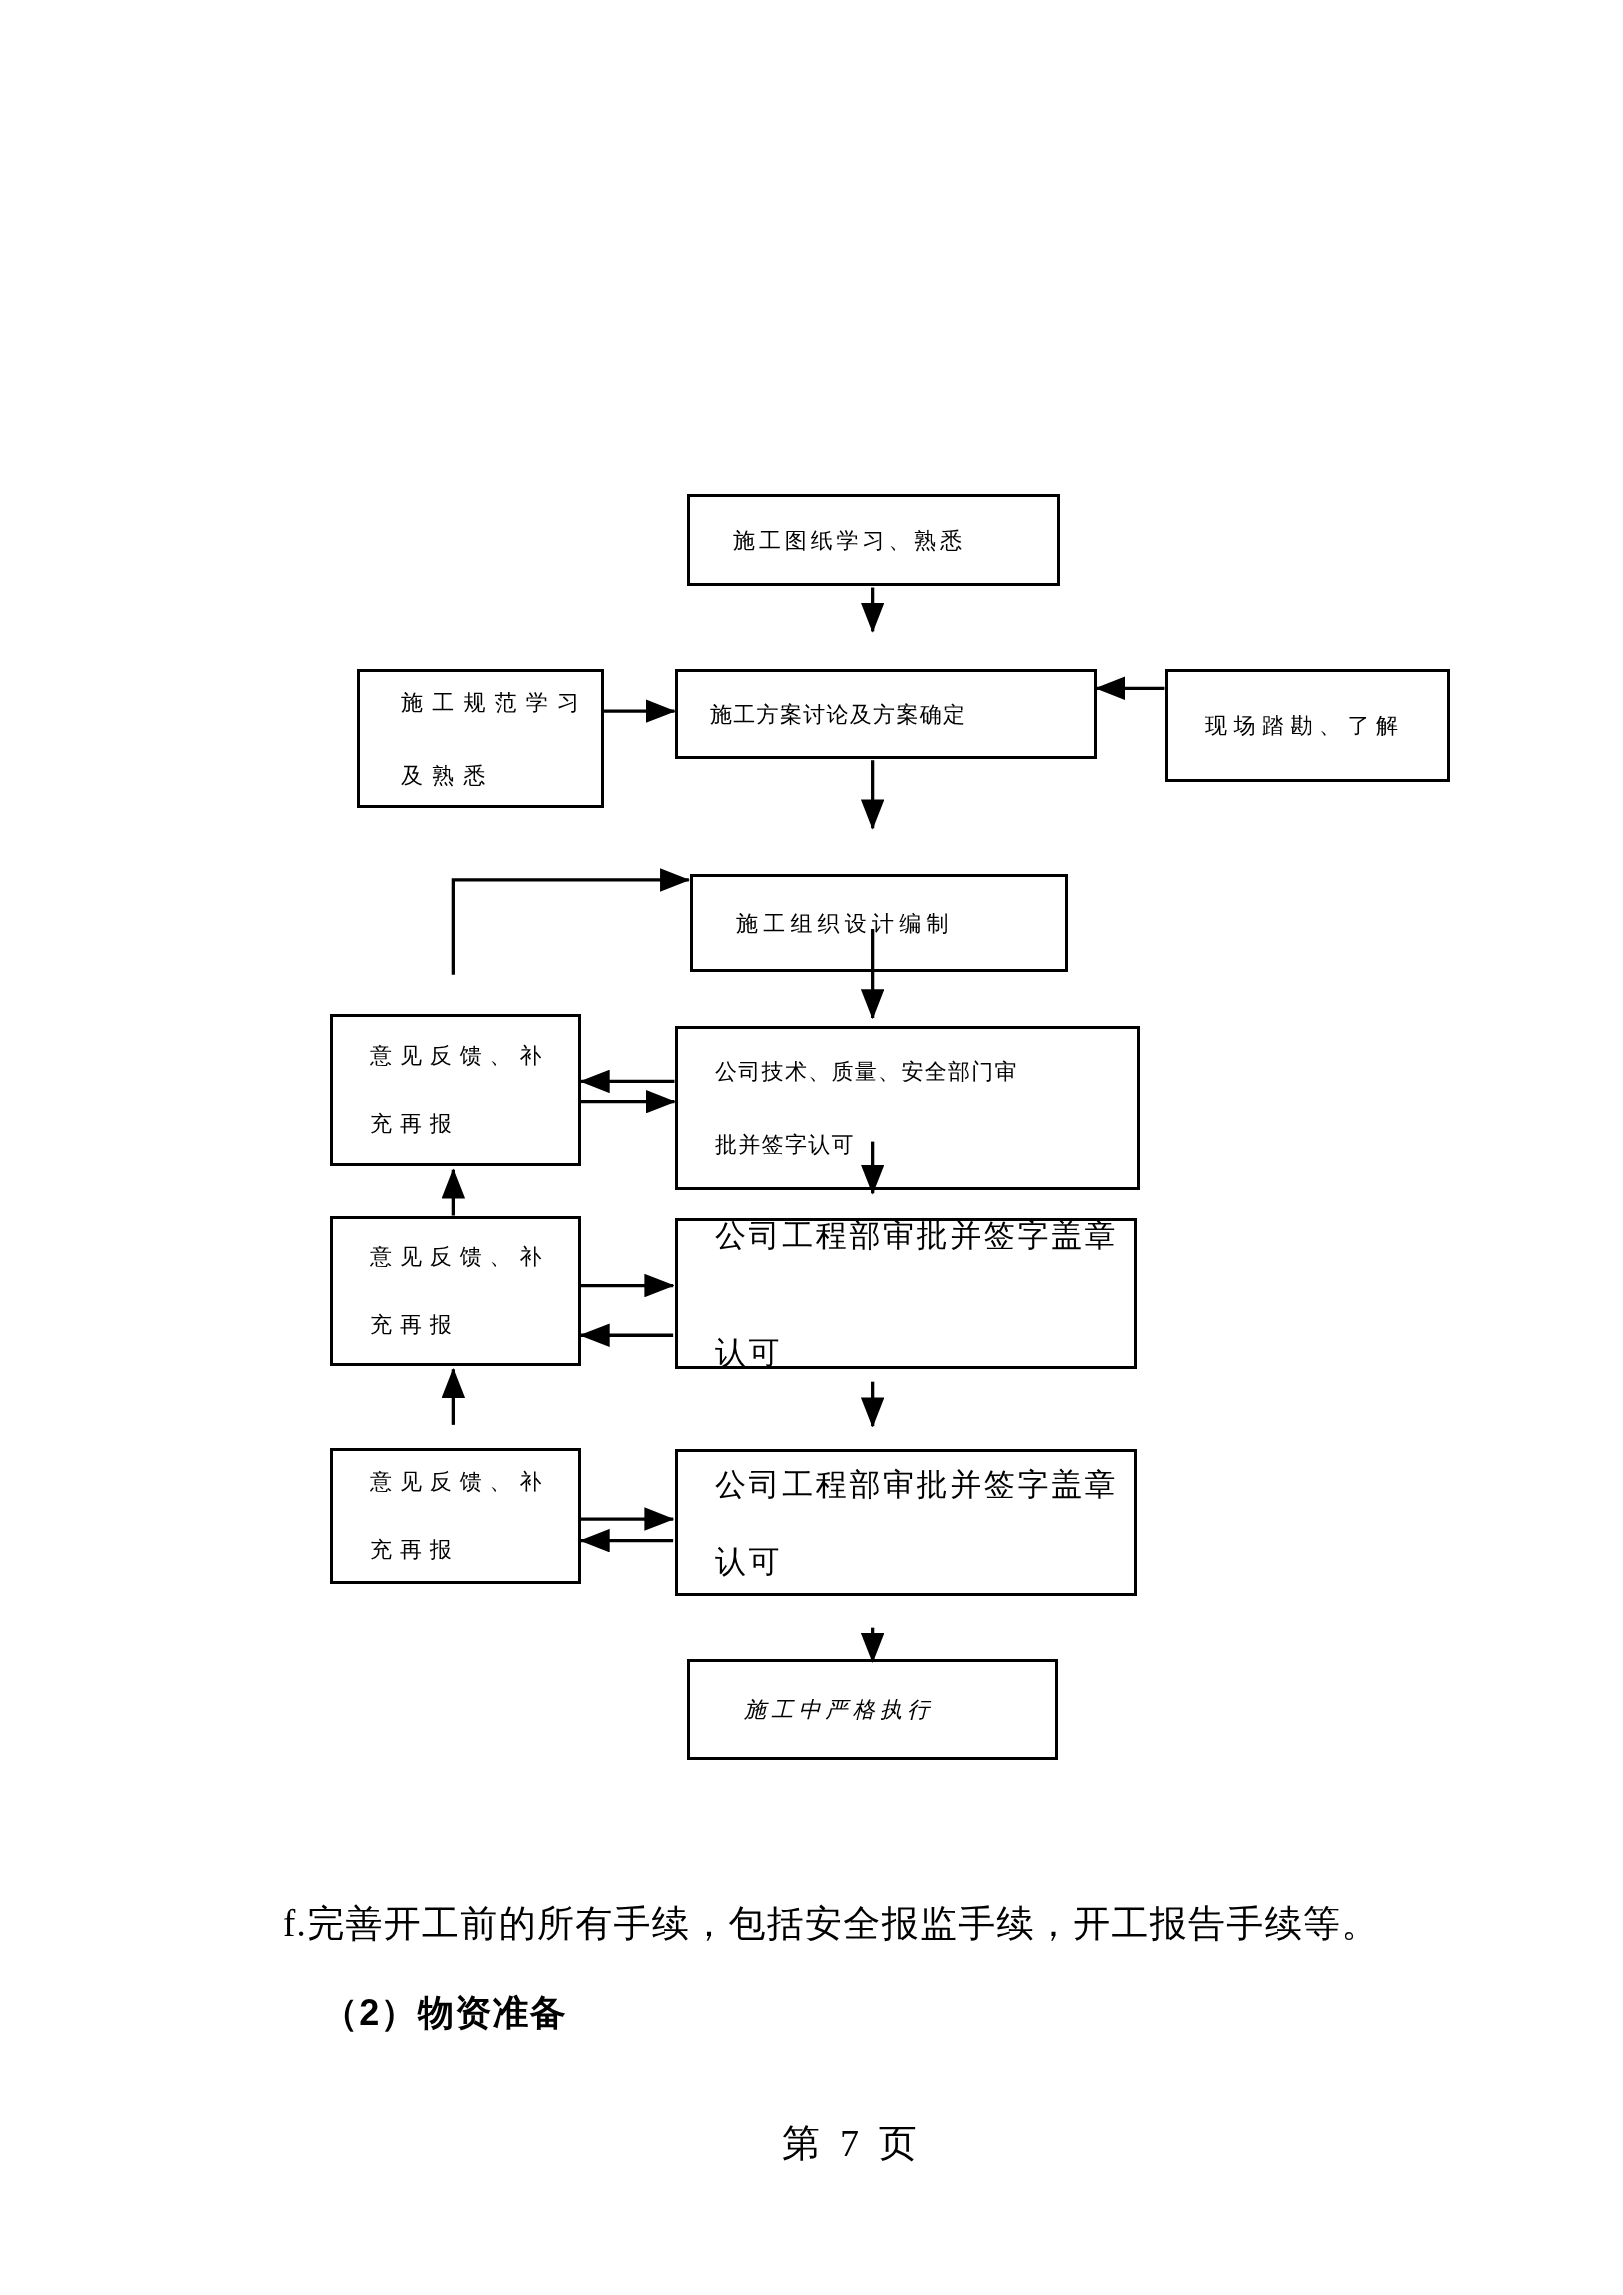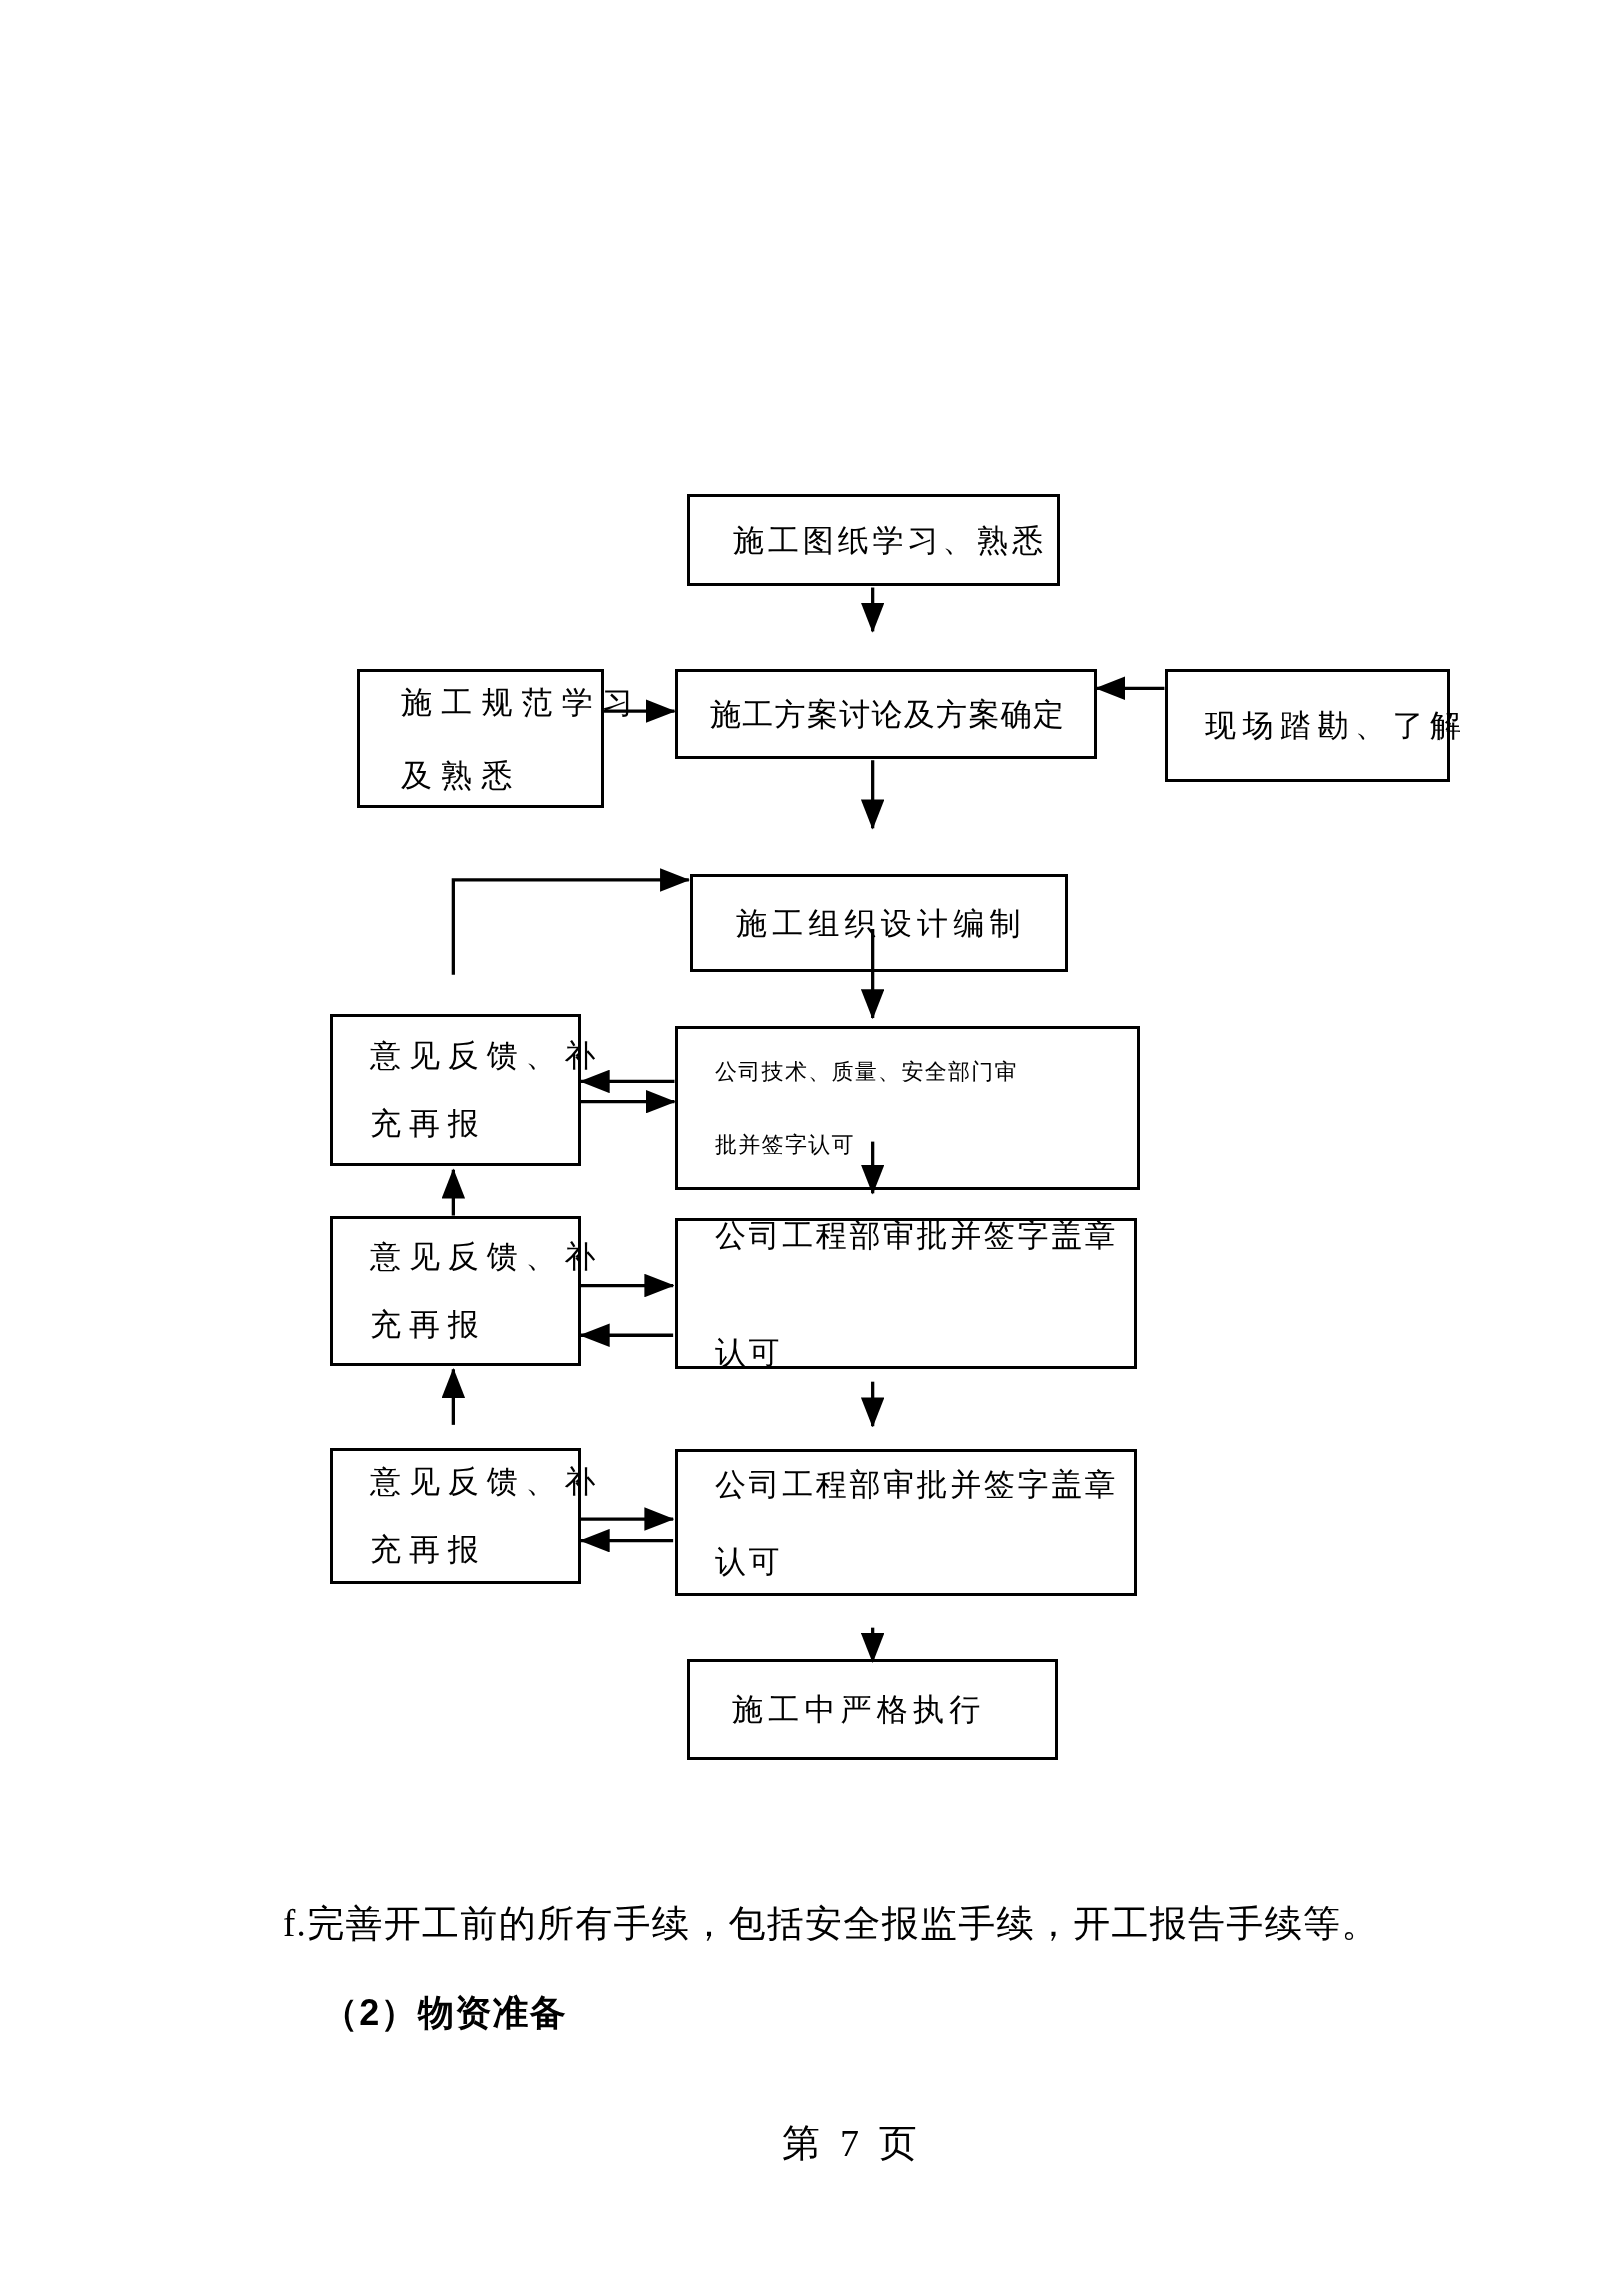--- a/index.html
+++ b/index.html
@@ -14,34 +14,34 @@
   .flowchart{position:absolute;left:0;top:0;width:1623px;height:2295px;}
   .connectors{position:absolute;left:0;top:0;z-index:5;pointer-events:none;}
   .box{
     position:absolute;
     box-sizing:border-box;
     border:3.9px solid #000;
     background:#fff;
     display:flex;
     flex-direction:column;
     justify-content:center;
-    font-size:31px;
+    font-size:22px;
     line-height:71px;
     z-index:2;
   }
   .box .line{display:block;white-space:nowrap;}
   .b1{letter-spacing:3.9px;padding-left:43px;}
   .l2{letter-spacing:9.2px;padding-left:41px;line-height:73px;}
   .c2{letter-spacing:1.3px;padding-left:32px;}
   .r2{letter-spacing:6.5px;padding-left:37px;}
   .b3{letter-spacing:5.2px;padding-left:43px;}
   .fb{letter-spacing:7.9px;padding-left:37px;line-height:68px;}
   .a1{font-size:22px;letter-spacing:1.3px;padding-left:37px;line-height:73px;}
   .a2{font-size:31px;letter-spacing:2.6px;padding-left:37px;line-height:77px;}
-  .b4{letter-spacing:5.2px;padding-left:42px;}
+  .b4{letter-spacing:5.2px;padding-left:54px;font-style:italic;}
   .para{
     position:absolute;left:283px;top:1864px;
     font-size:37px;letter-spacing:1.3px;line-height:46px;
     white-space:nowrap;z-index:3;
   }
   .heading{
     position:absolute;left:322px;top:1953px;
     font-family:"Liberation Sans", sans-serif;
     font-weight:700;font-size:36px;letter-spacing:1.3px;
     white-space:nowrap;z-index:3;

